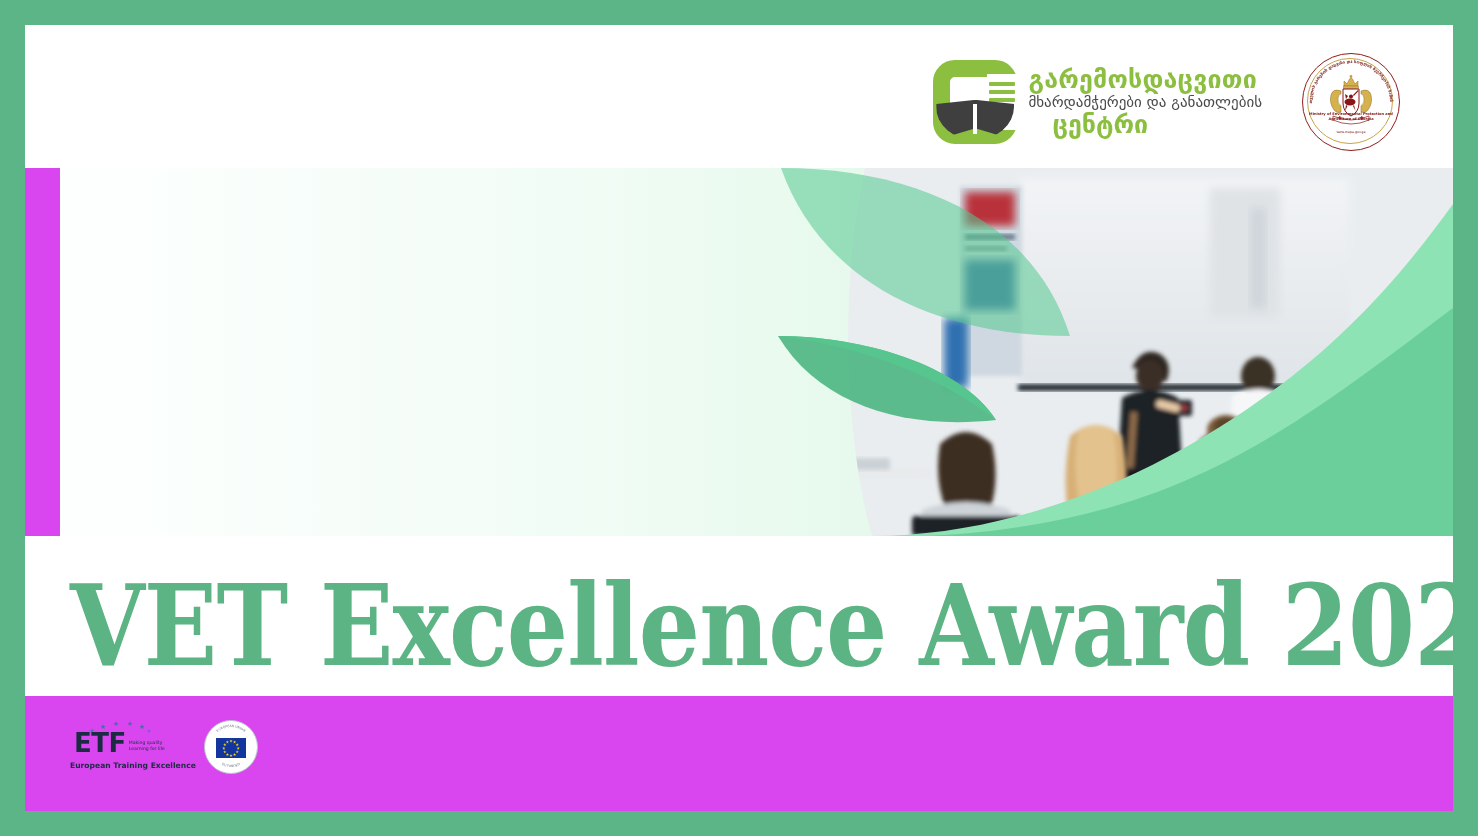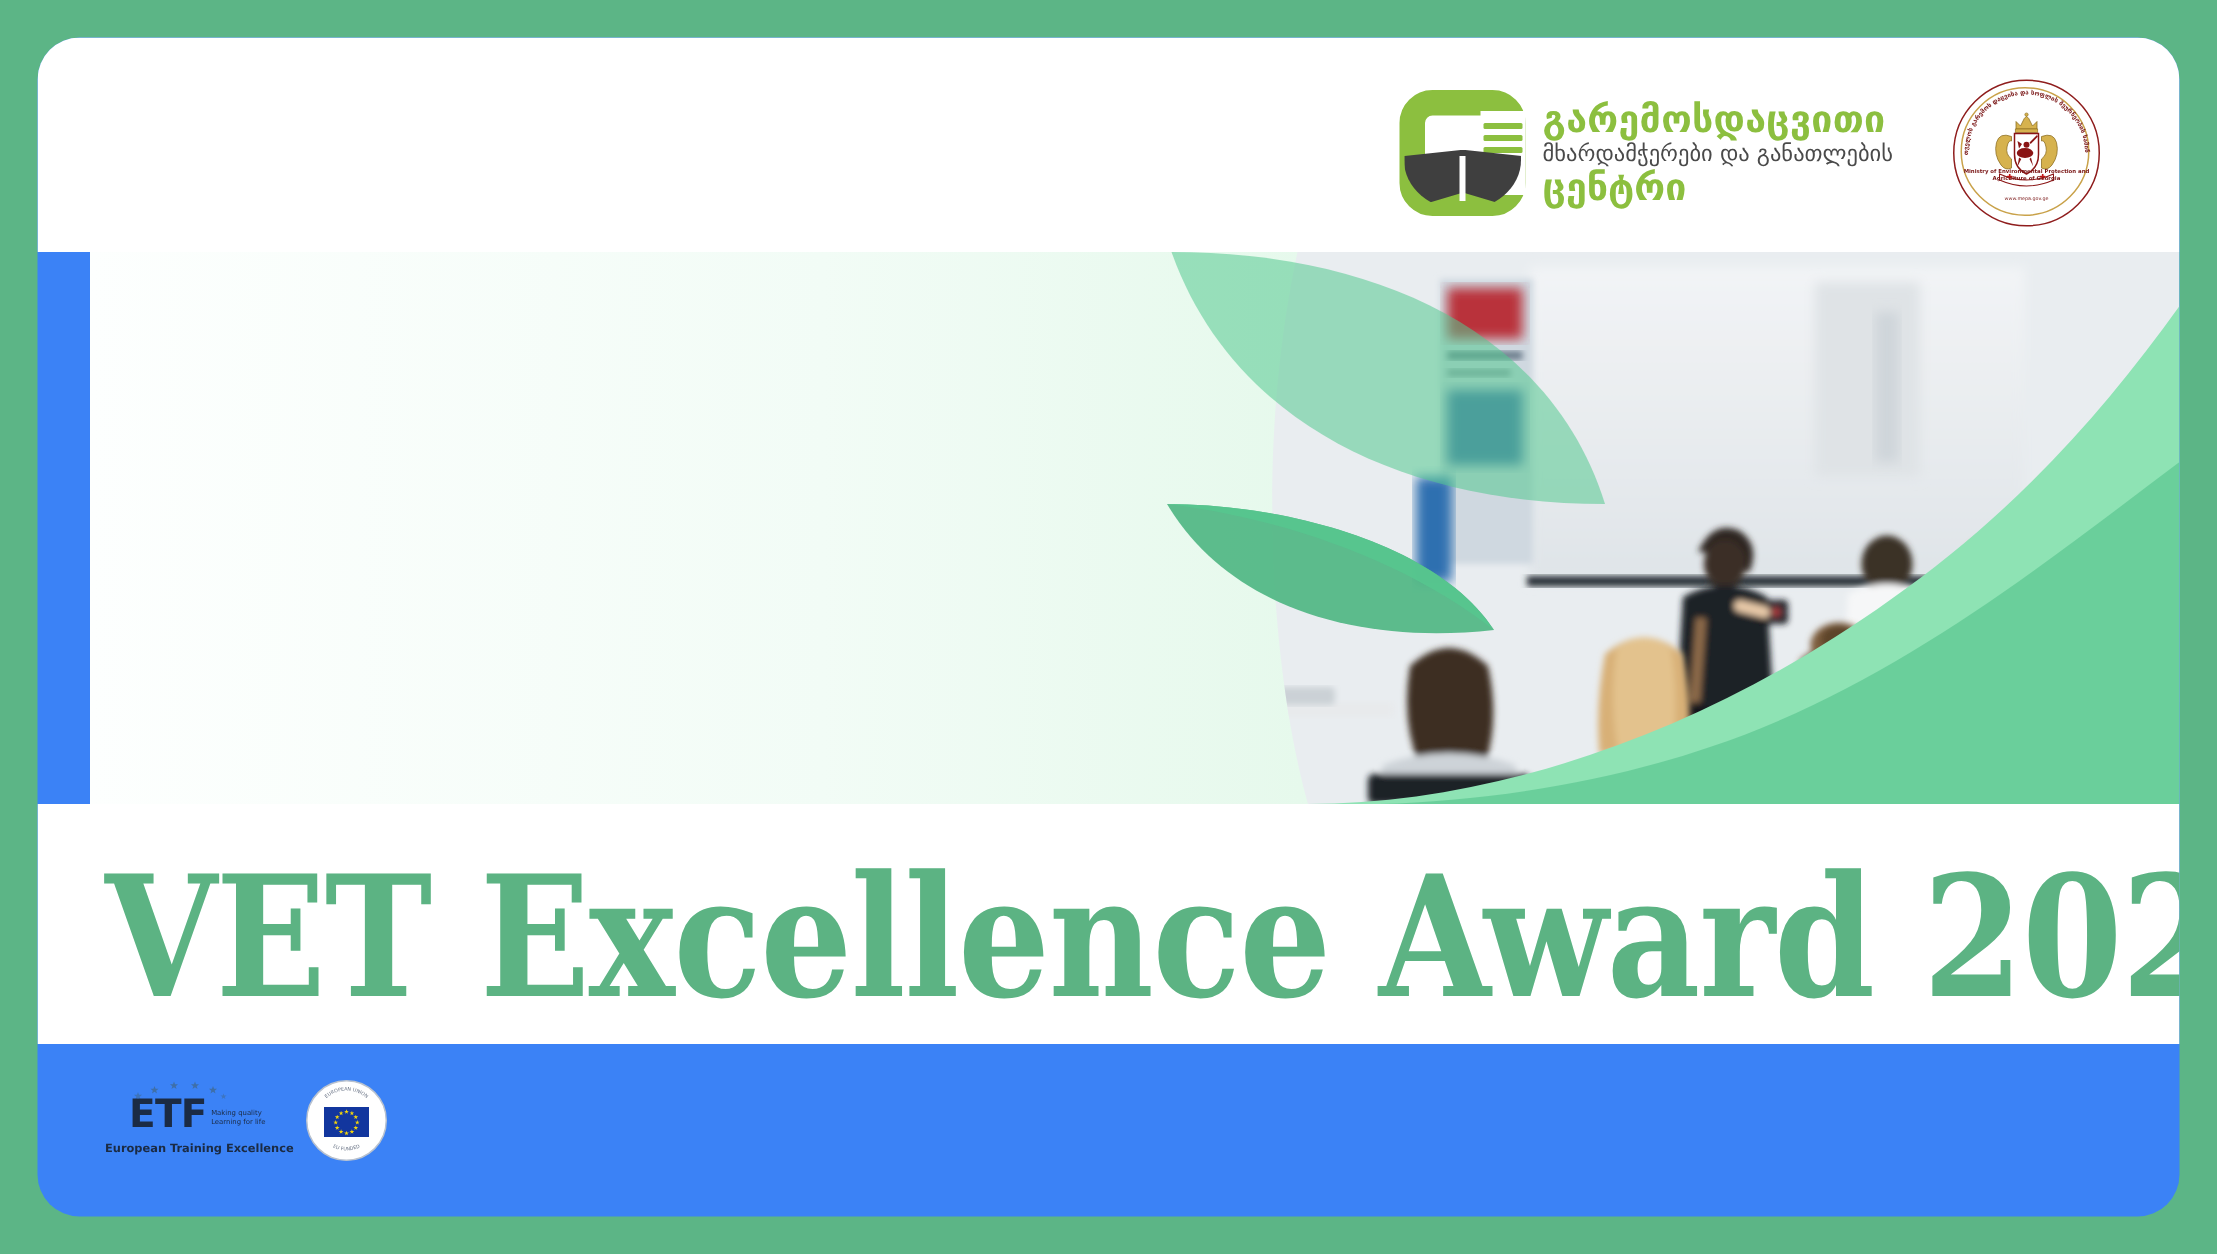--- a/index.html
+++ b/index.html
@@ -22,23 +22,22 @@
     height: 836px;
     background: #5cb586;
     box-sizing: border-box;
   }
   .poster-inner {
     position: absolute;
     left: 25px;
     top: 25px;
     width: 1428px;
     height: 786px;
-    background: #3b82f6;
+    background: #d946ef;
     overflow: hidden;
-    border-radius: 28px;
   }
 
   
   .header-band {
     position: absolute;
     left: 0; top: 0;
     width: 1428px;
     height: 143px;
     background: #ffffff;
   }
@@ -116,20 +115,21 @@
     color: #4a4a4a;
     white-space: nowrap;
     margin-top: 1px;
   }
   .ciee-l3 {
     font-size: 25px;
     font-weight: bold;
     color: #8cbf3f;
     white-space: nowrap;
     margin-top: 1px;
+    margin-left: 24px;
   }
 
   
   .seal {
     position: relative;
     width: 96px; height: 96px;
     border-radius: 50%;
     background: #ffffff;
     border: 1.5px solid #8f1d1d;
     overflow: hidden;
@@ -226,21 +226,21 @@
     height: 56px;
     flex: 0 0 auto;
   }
   .etf-stars {
     position: absolute;
     left: 16px; top: 0;
     width: 66px; height: 14px;
   }
   .etf-main {
     position: absolute;
-    left: 16px; top: 11px;
+    left: 4px; top: 11px;
     display: flex;
     align-items: flex-end;
     gap: 3px;
     justify-content: center;
   }
   .etf-word {
     font-family: "DejaVu Sans", "Liberation Sans", sans-serif;
     font-weight: bold;
     font-size: 26px;
     line-height: 1;

